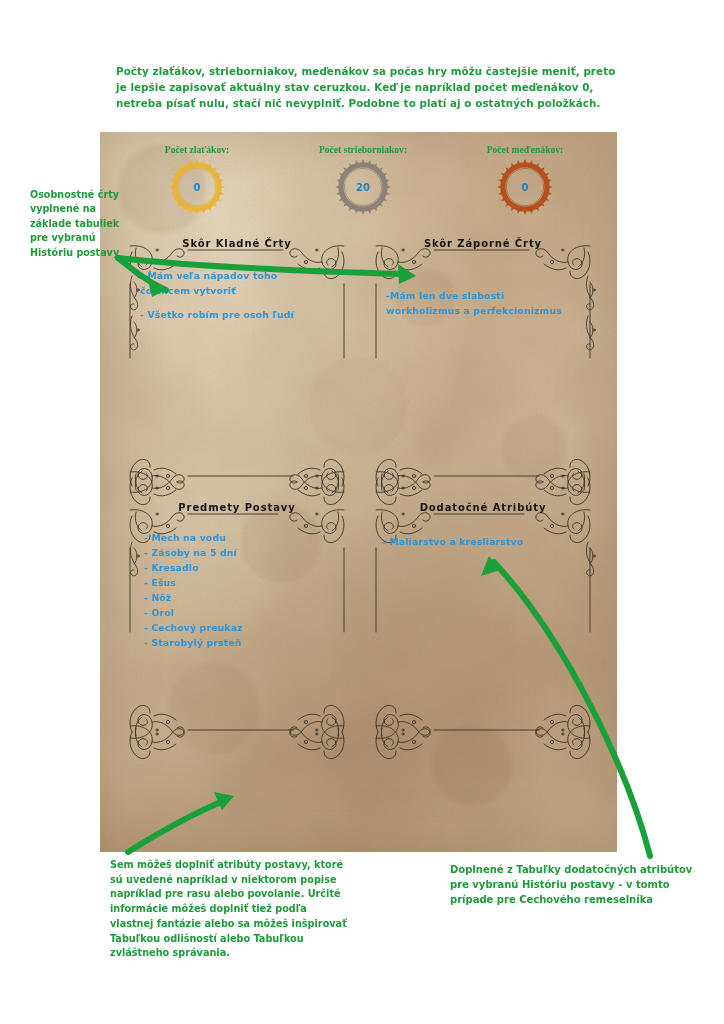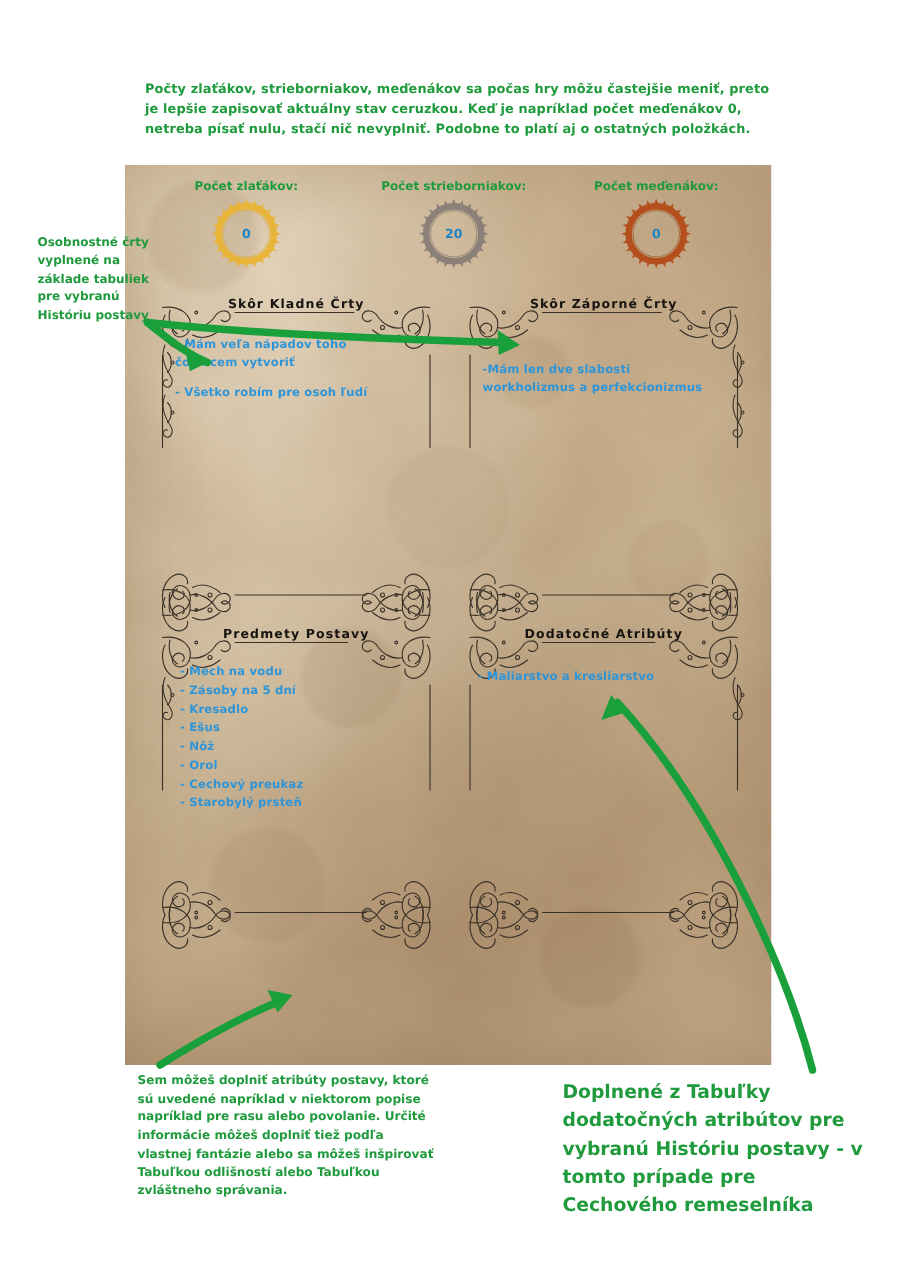--- a/index.html
+++ b/index.html
@@ -38,20 +38,21 @@
       radial-gradient(circle at 72% 88%, rgba(110,78,44,.20) 0 5%, transparent 6%),
       radial-gradient(circle at 50% 38%, rgba(110,78,44,.10) 0 9%, transparent 10%);
   }
 
   
   .coinrow{position:absolute;left:0;top:0;width:517px;height:110px;}
   .coin{position:absolute;text-align:center;}
   .coin .clabel{
     color:#1f9a3c;font-weight:bold;font-size:9.6px;white-space:nowrap;
     margin-bottom:3px;
+    font-family:Liberation Serif, serif;
   }
   .coin .gearwrap{position:relative;width:58px;height:58px;margin:0 auto;}
   .coin .gval{
     position:absolute;left:0;top:0;width:58px;height:58px;
     display:flex;align-items:center;justify-content:center;
     color:#1a84c4;font-weight:bold;font-size:10px;
   }
   .c-gold{left:22px;top:12px;width:150px;}
   .c-silver{left:183px;top:12px;width:160px;}
   .c-copper{left:350px;top:12px;width:150px;}
@@ -78,21 +79,21 @@
   .p-look{left:18px;top:618px;width:484px;height:96px;}
   .p-look .ptitle{top:6px;}
 
   svg{display:block;}
   .orn{position:absolute;left:0;top:0;pointer-events:none;}
 
   
   .ann{position:absolute;color:#1f9a3c;font-weight:bold;font-size:9.6px;line-height:1.5;}
   .ann-tl{left:30px;top:188px;width:110px;}
   .ann-bl{left:110px;top:858px;width:240px;font-size:9.7px;line-height:1.52;}
-  .ann-br{left:450px;top:862px;width:250px;font-size:15px;line-height:1.52;}
+  .ann-br{left:450px;top:862px;width:250px;font-size:10px;line-height:1.52;}
   .arrows{position:absolute;left:0;top:0;width:724px;height:1024px;pointer-events:none;}
 </style>
 </head>
 <body>
 
 <div class="sheet">
 
   <div class="topnote">Počty zlaťákov, strieborniakov, meďenákov sa počas hry môžu častejšie meniť, preto je lepšie zapisovať aktuálny stav ceruzkou. Keď je napríklad počet meďenákov 0, netreba písať nulu, stačí nič nevyplniť. Podobne to platí aj o ostatných položkách.</div>
 
   <div class="parchment">

